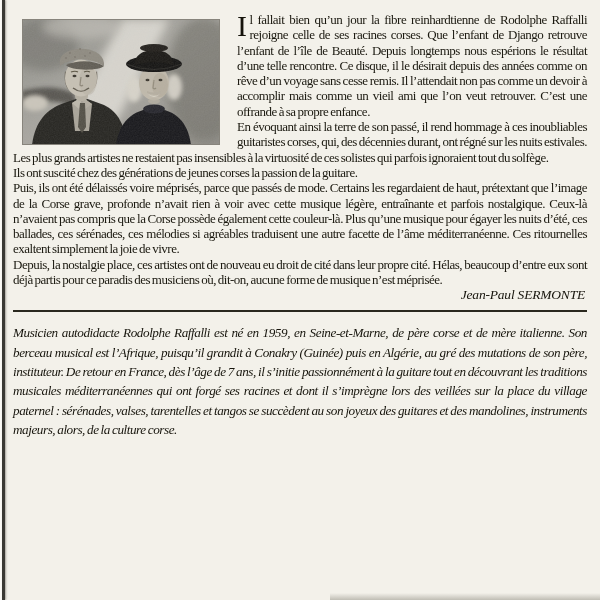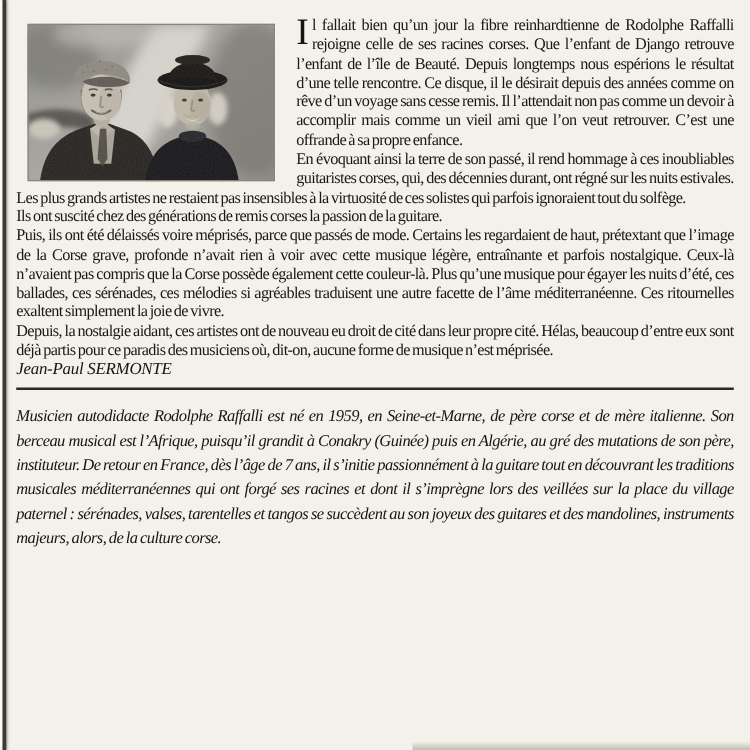--- a/index.html
+++ b/index.html
@@ -27,21 +27,21 @@
     background:#9a988f;
   }
   .photo-wrap svg{display:block;}
   .dropcap{
     float:left;
     font-size:30px;line-height:26px;
     margin:1px 3px 0 0;
     color:#15130b;
   }
   .signature{
-    margin:0;
+    margin:0;text-align:right;
     font-style:italic;font-size:13.5px;line-height:16px;
     letter-spacing:-0.2px;padding-right:2px;color:#15130b;
   }
   .rule{border:none;border-top:2px solid #2a281f;margin:7px 0 0 0;}
   .bio{
     margin:11px 0 0 0;
     font-style:italic;font-weight:normal;
     font-size:13.2px;line-height:19.3px;
     letter-spacing:-0.45px;word-spacing:-0.8px;
     text-align:justify;color:#17150d;
@@ -133,23 +133,23 @@
           <ellipse cx="132" cy="82" rx="6" ry="3" fill="#b8b1a2" opacity="0.7"></ellipse>
         </g>
 
         <rect width="198" height="126" filter="url(#grain)" opacity="0.5"></rect>
         <rect x="0.5" y="0.5" width="197" height="125" fill="none" stroke="#87847c" stroke-width="1"></rect>
       </svg>
     </div>
 
     <p class="bp"><span class="dropcap">I</span><span>l fallait bien qu’un jour la fibre reinhardtienne de Rodolphe Raffalli rejoigne celle de ses racines corses. Que l’enfant de Django retrouve l’enfant de l’île de Beauté. Depuis longtemps nous espérions le résultat d’une telle rencontre. Ce disque, il le désirait depuis des années comme on rêve d’un voyage sans cesse remis. Il l’attendait non pas comme un devoir à accomplir mais comme un vieil ami que l’on veut retrouver. C’est une offrande à sa propre enfance.</span></p>
     <p class="bp">En évoquant ainsi la terre de son passé, il rend hommage à ces inoubliables guitaristes corses, qui, des décennies durant, ont régné sur les nuits estivales. Les plus grands artistes ne restaient pas insensibles à la virtuosité de ces solistes qui parfois ignoraient tout du solfège.</p>
-    <p class="bp">Ils ont suscité chez des générations de remis corses la passion de la guitare.</p>
+    <p class="bp">Ils ont suscité chez des générations de jeunes corses la passion de la guitare.</p>
     <p class="bp">Puis, ils ont été délaissés voire méprisés, parce que passés de mode. Certains les regardaient de haut, prétextant que l’image de la Corse grave, profonde n’avait rien à voir avec cette musique légère, entraînante et parfois nostalgique. Ceux-là n’avaient pas compris que la Corse possède également cette couleur-là. Plus qu’une musique pour égayer les nuits d’été, ces ballades, ces sérénades, ces mélodies si agréables traduisent une autre facette de l’âme méditerranéenne. Ces ritournelles exaltent simplement la joie de vivre.</p>
-    <p class="bp">Depuis, la nostalgie aidant, ces artistes ont de nouveau eu droit de cité dans leur propre cité. Hélas, beaucoup d’entre eux sont déjà partis pour ce paradis des musiciens où, dit-on, aucune forme de musique n’est méprisée.</p>
+    <p class="bp">Depuis, la nostalgie place, ces artistes ont de nouveau eu droit de cité dans leur propre cité. Hélas, beaucoup d’entre eux sont déjà partis pour ce paradis des musiciens où, dit-on, aucune forme de musique n’est méprisée.</p>
     <p class="signature">Jean-Paul SERMONTE</p>
 
     <hr class="rule">
 
     <p class="bio">Musicien autodidacte Rodolphe Raffalli est né en 1959, en Seine-et-Marne, de père corse et de mère italienne. Son berceau musical est l’Afrique, puisqu’il grandit à Conakry (Guinée) puis en Algérie, au gré des mutations de son père, instituteur. De retour en France, dès l’âge de 7 ans, il s’initie passionnément à la guitare tout en découvrant les traditions musicales méditerranéennes qui ont forgé ses racines et dont il s’imprègne lors des veillées sur la place du village paternel : sérénades, valses, tarentelles et tangos se succèdent au son joyeux des guitares et des mandolines, instruments majeurs, alors, de la culture corse.</p>
   </div>
 
   <div class="bottom-shade"></div>
 </div>
 

